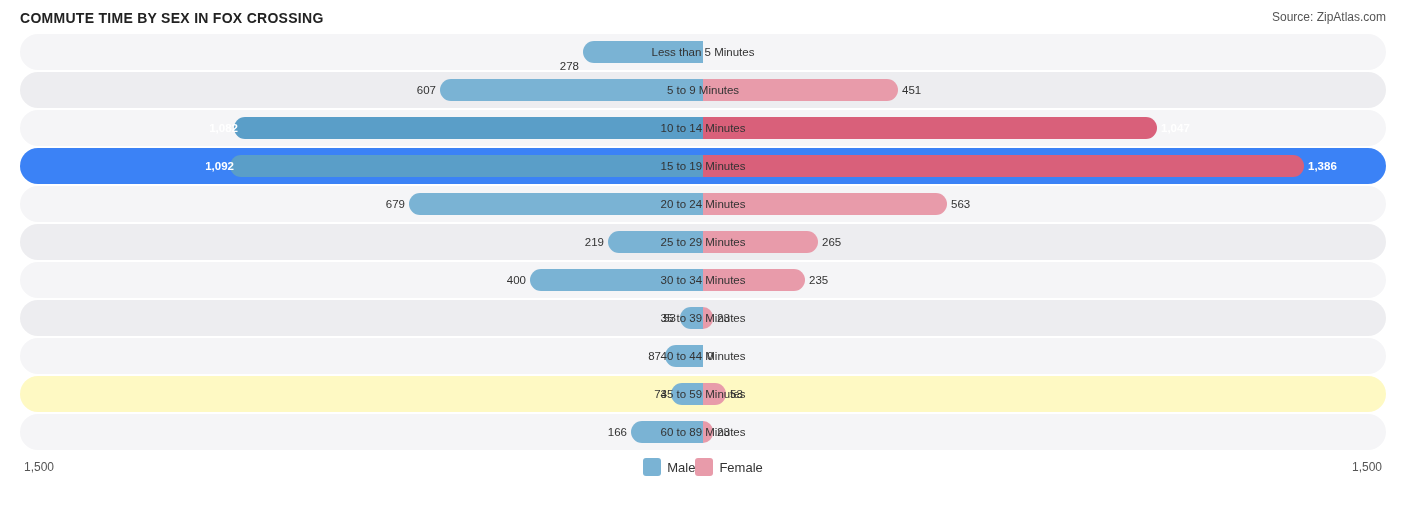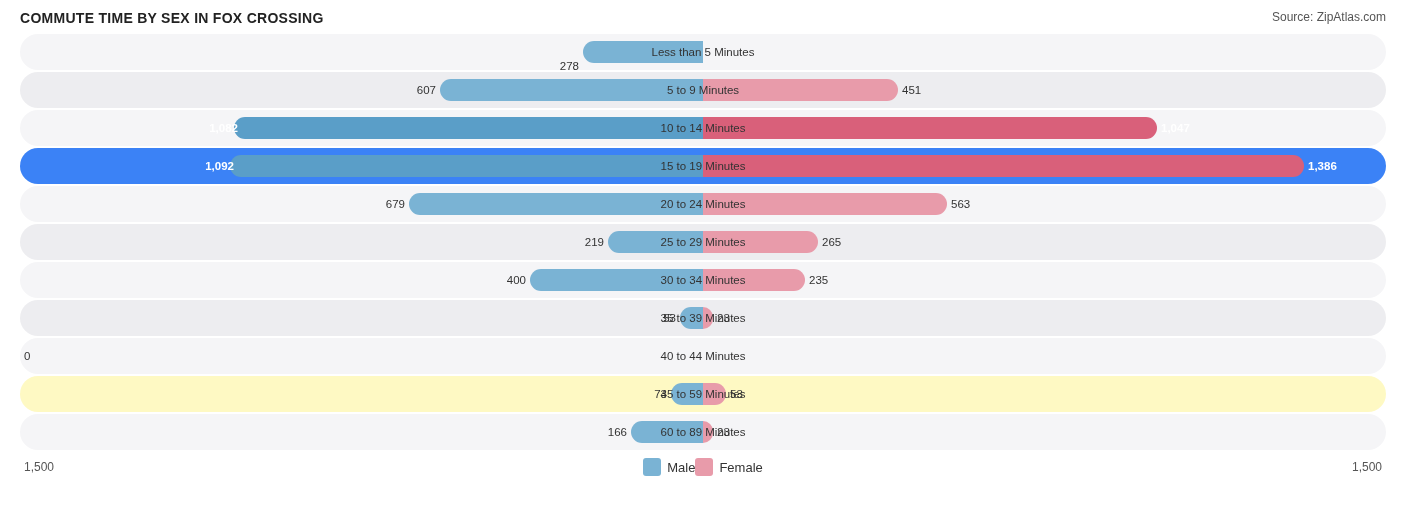--- a/index.html
+++ b/index.html
@@ -204,20 +204,24 @@
         <div class="bar-blue" style="width: 23px;"></div>
         <span style="position: absolute; right: 27px; font-size: 11.5px; color: rgb(51, 51, 51); z-index: 3; font-weight: normal;">53</span>
       </div>
       <div class="right-section">
         <div class="bar-pink" style="width: 10px;"></div>
         <span style="position: absolute; left: 14px; font-size: 11.5px; color: rgb(51, 51, 51); z-index: 3; font-weight: normal;">23</span>
       </div>
       <span class="label-center">35 to 39 Minutes</span>
     </div>
     <div class="bar-row" style="background: rgb(245, 245, 247);">
+      <div class="left-section">
+        <div class="bar-blue" style="width: 38px;"></div>
+        <span style="position: absolute; right: 42px; font-size: 11.5px; color: rgb(51, 51, 51); z-index: 3; font-weight: normal;">87</span>
+      </div>
       <div class="right-section">
         <div class="bar-pink" style="width: 0px;"></div>
         <span style="position: absolute; left: 4px; font-size: 11.5px; color: rgb(51, 51, 51); z-index: 3; font-weight: normal;">0</span>
       </div>
       <span class="label-center">40 to 44 Minutes</span>
     </div>
     <div class="bar-row" style="background: #fef9c3;">
       <div class="left-section">
         <div class="bar-blue" style="width: 32px;"></div>
         <span style="position: absolute; right: 36px; font-size: 11.5px; color: rgb(51, 51, 51); z-index: 3; font-weight: normal;">73</span>

